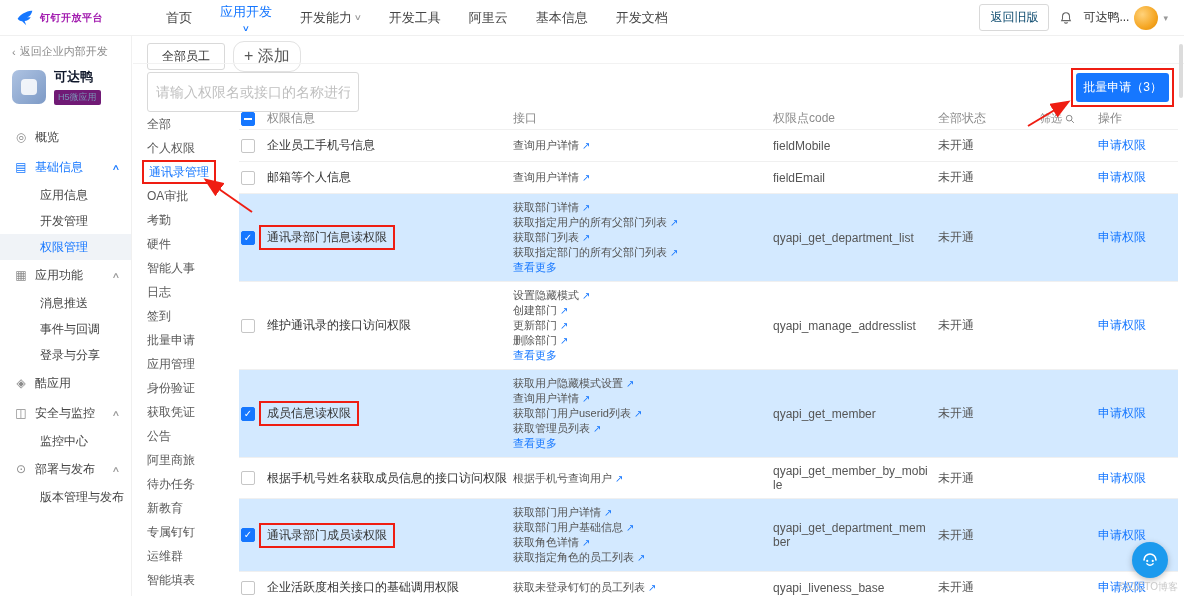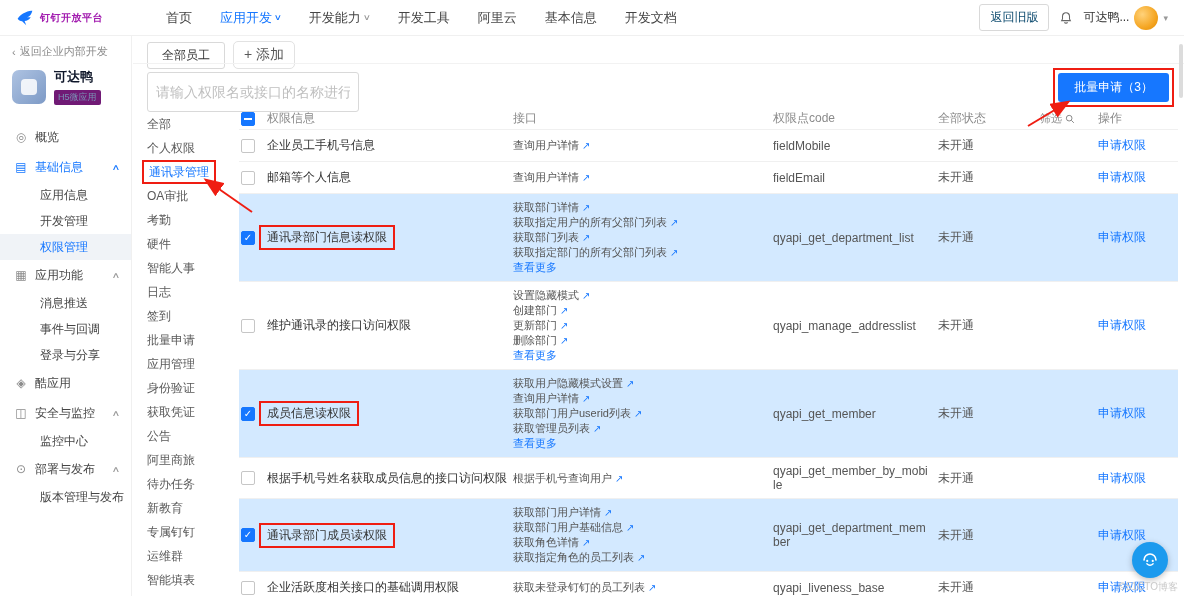--- a/index.html
+++ b/index.html
@@ -7,21 +7,21 @@
   body { font-family:"Liberation Sans","DejaVu Sans",sans-serif; }
   .page { position:relative; width:1184px; height:596px; background:#fff; overflow:hidden; }
 
   
   .topnav { position:absolute; top:0; left:0; right:0; height:36px; background:#fff;
             border-bottom:1px solid #f0f0f0; display:flex; align-items:center; z-index:5; }
   .logo { display:flex; align-items:center; gap:6px; padding-left:16px; width:150px; cursor:pointer; }
   .logo-text { font-size:10px; font-weight:bold; color:#a21caf; letter-spacing:.5px; }
   .nav-items { display:flex; align-items:center; gap:28px; margin-left:16px; }
   .nav-item { font-size:13px; color:#454545; display:flex; align-items:center; gap:3px; cursor:pointer; }
-  .nav-item.active { color:#1677ff; }
+  .nav-item.active { color:#1677ff;flex-direction:column; }
   .nav-item .caret { font-size:8px; color:#999; transform:scaleX(1.4); }
   .nav-item.active .caret { color:#1677ff; }
   .topnav-right { margin-left:auto; display:flex; align-items:center; gap:10px; padding-right:16px; }
   .old-btn { border:1px solid #d9d9d9; background:#fff; color:#0c4a6e; font-size:12px;
              padding:4px 10px; border-radius:3px; cursor:pointer; }
   .user-menu { display:flex; align-items:center; gap:5px; cursor:pointer; }
   .user-name { font-size:12px; color:#333; }
   .avatar { width:24px; height:24px; border-radius:50%;
             background:radial-gradient(circle at 35% 35%, #ffd27a, #f executa5a623 60%, #e08900);
             background:radial-gradient(circle at 35% 35%, #ffd27a, #f5a623 60%, #e08900); }
@@ -47,30 +47,30 @@
   .menu-item.active .mi-icon, .menu-item.active .mi-caret { color:#1677ff; }
   .menu-item.selected { background:#f0f3f7; color:#1677ff; }
   .mi-icon { font-size:12px; color:#8c8c8c; width:14px; text-align:center; }
   .mi-caret { position:absolute; right:12px; font-size:8px; color:#999; transform:scaleX(1.5); }
 
   
   .content { position:absolute; top:36px; left:133px; right:0; bottom:0; background:#fff; }
   .tag-row { position:absolute; top:5px; left:14px; display:flex; gap:8px; align-items:center; }
   .scope-tag { border:1px solid #d9d9d9; border-radius:3px; font-size:12px; color:#333;
                padding:4px 14px; background:#fff; cursor:pointer; }
-  .add-btn { border:1px solid #e2e2e2; border-radius:5px; font-size:14px; color:#595959;
+  .add-btn { border:1px solid #e2e2e2; border-radius:11px; font-size:16px; color:#595959;
              padding:4px 10px; background:#fff; cursor:pointer; }
   .content-hr { position:absolute; top:27px; left:0; right:0; height:1px; background:#f2f2f2; }
   .search-input { position:absolute; top:36px; left:14px; width:212px; height:40px;
                   border:1px solid #d9d9d9; border-radius:3px; font-size:14px; color:#333;
                   padding:0 8px; outline:none; }
   .search-input::placeholder { color:#bfbfbf; }
   .batch-annot { position:absolute; top:32px; right:10px; border:2px solid #ef1d12; padding:3px; z-index:6; }
   .batch-btn { background:#1677ff; color:#fff; border:none; border-radius:3px; font-size:12px;
-               padding:6px 16px; cursor:pointer; display:block; }
+               padding:6px 7px; cursor:pointer; display:block; }
 
   .categories { position:absolute; top:76px; left:14px; width:88px; }
   .cat-item { height:24px; line-height:24px; font-size:12px; color:#595959; cursor:pointer; }
   .cat-item.selected { color:#1677ff; }
   .cat-item.annotated { border:2px solid #ef1d12; width:max-content; padding:0 5px; margin-left:-5px;
                         height:24px; line-height:20px; }
 
   
   .perm-table { position:absolute; top:68px; left:106px; right:6px; bottom:0; overflow:hidden; }
   .t-head, .t-row { display:grid; grid-template-columns:28px 246px 1fr 165px 102px 58px 80px;

